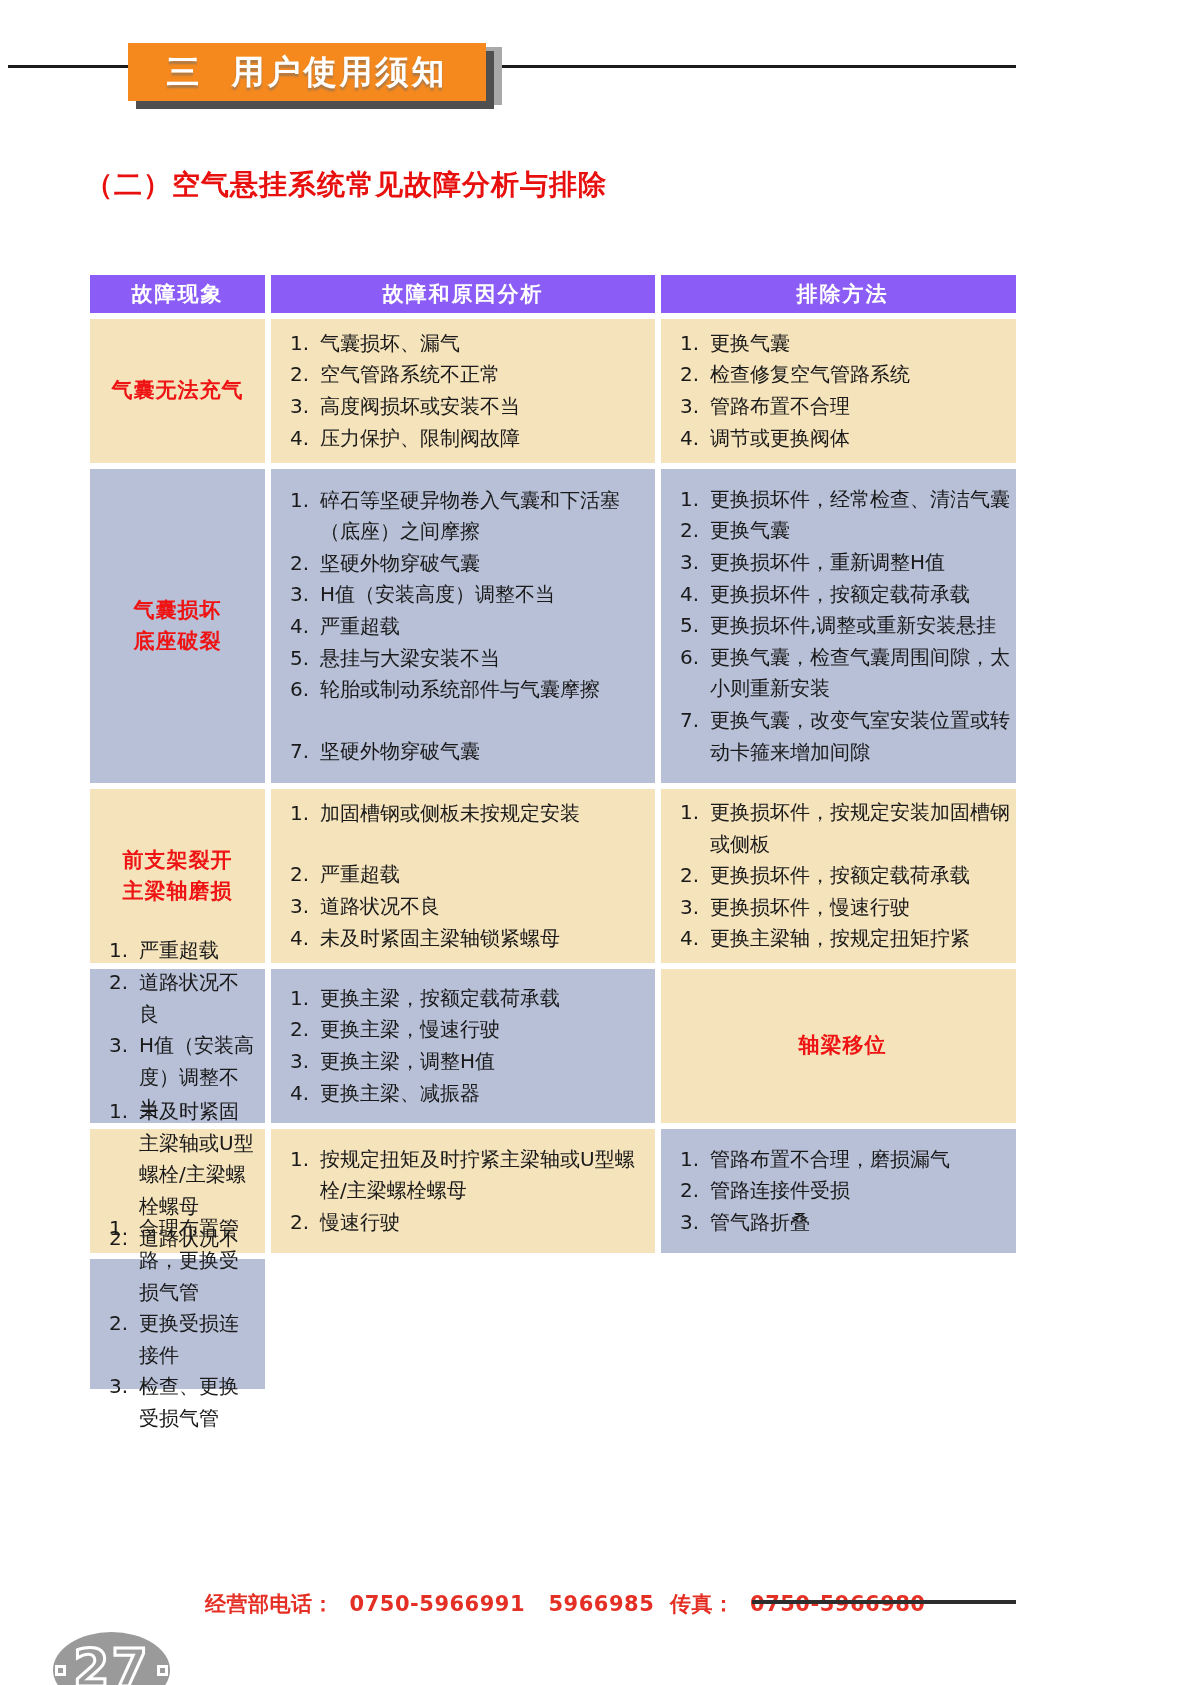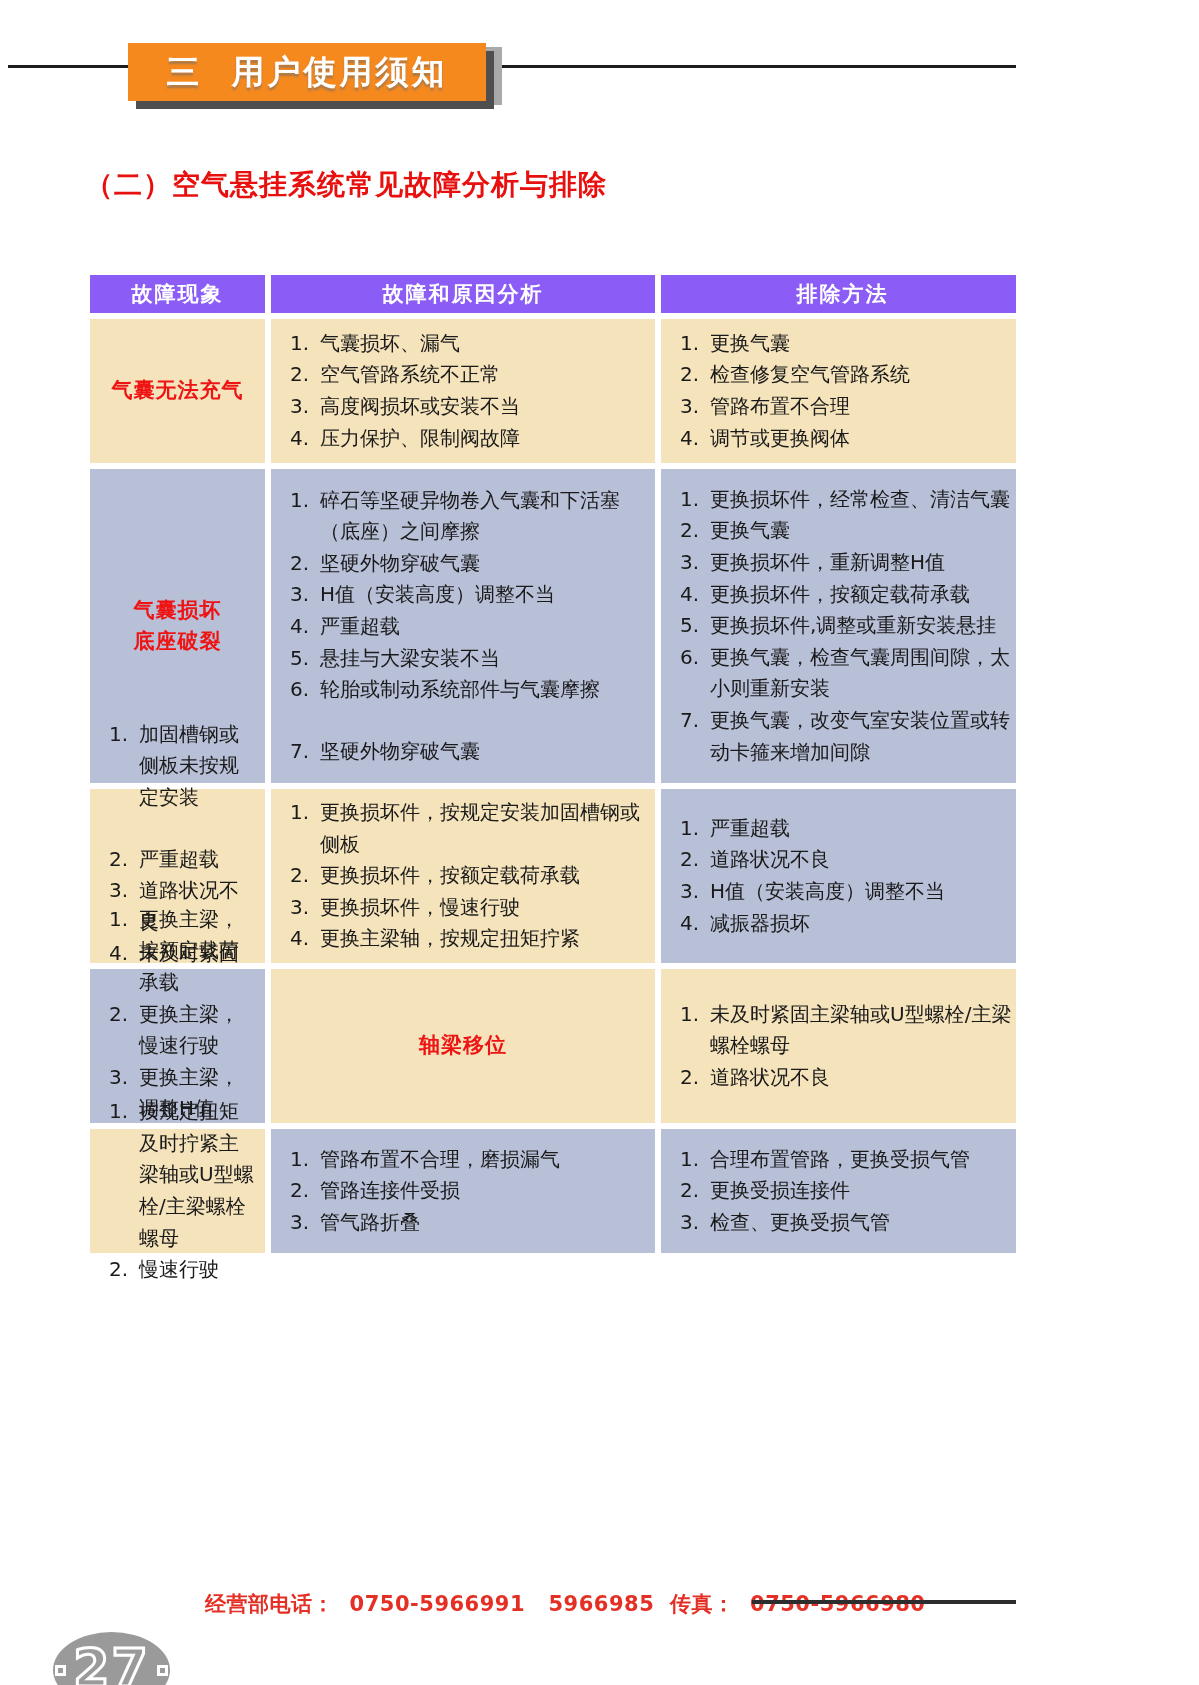--- a/index.html
+++ b/index.html
@@ -213,20 +213,22 @@
         <div class="li">
           <span class="num">6.</span>
           <span class="txt">更换气囊，检查气囊周围间隙，太小则重新安装</span>
         </div>
         <div class="li">
           <span class="num">7.</span>
           <span class="txt">更换气囊，改变气室安装位置或转动卡箍来增加间隙</span>
         </div>
       </div>
 
+    <div class="cell bg-a fault">前支架裂开
+主梁轴磨损</div>
     <div class="cell bg-a list">
         <div class="li">
           <span class="num">1.</span>
           <span class="txt">加固槽钢或侧板未按规定安装</span>
         </div>
         <div class="li li-gap">
           <span class="num">2.</span>
           <span class="txt">严重超载</span>
         </div>
         <div class="li">

